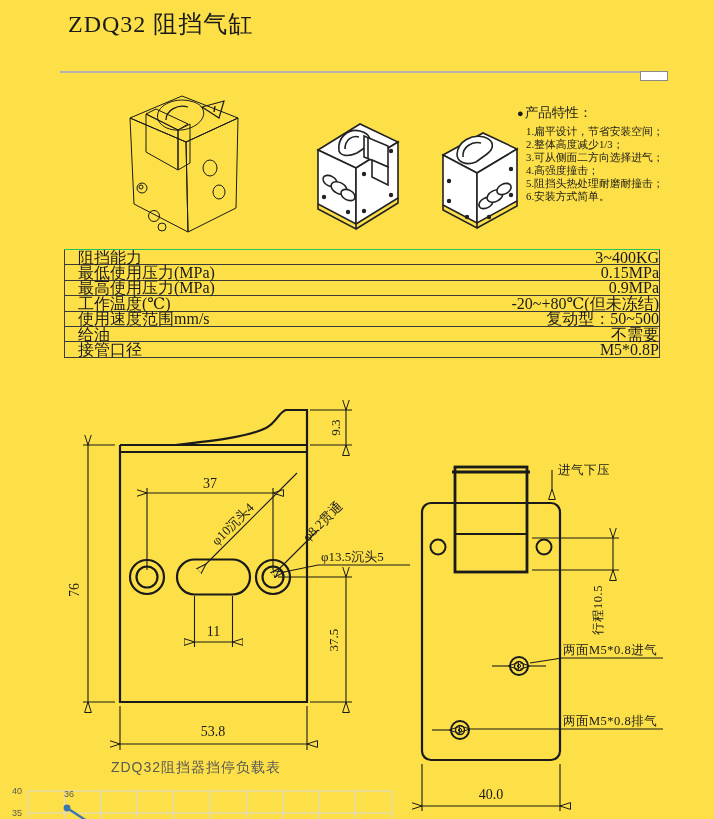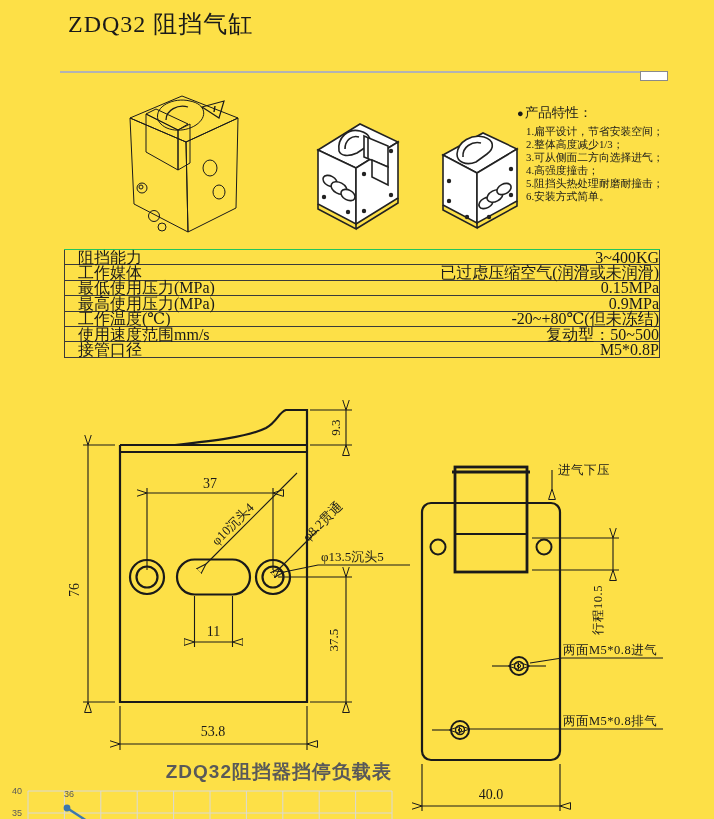--- a/index.html
+++ b/index.html
@@ -33,22 +33,22 @@
   text.cjk{font-size:12.5px;letter-spacing:0.5px;}
 
   .iso path,.iso polygon,.iso ellipse{fill:#ffffff;stroke:#222;stroke-width:1.6px;}
   .iso path.open{fill:none;}
   .iso circle.dot{fill:#222;stroke:none;}
 
   .photo *{stroke:none;}
 
   .chart{position:absolute;left:0;top:757px;width:400px;height:62px;overflow:hidden;
          font-family:"Liberation Sans","DejaVu Sans",sans-serif;}
-  .chart-title{position:absolute;left:0;top:2px;width:392px;text-align:right;
-               font-size:19px;font-weight:bold;color:#595959;letter-spacing:1px;}
+  .chart-title{position:absolute;left:0;top:2px;width:392px;text-align:center;
+               font-size:14px;font-weight:normal;color:#595959;letter-spacing:1px;}
   .chart svg{position:absolute;left:0;top:0;}
   .chart text{font-family:"Liberation Sans","DejaVu Sans",sans-serif;fill:#595959;font-size:9px;}
 </style>
 </head>
 <body>
 
 <div class="page">
 
   <div class="title">ZDQ32 阻挡气缸</div>
   <div class="hrule"></div>
@@ -148,38 +148,38 @@
     <div class="feature-item">6.安装方式简单。</div>
   </div>
 
   <table class="spec">
     <tbody>
       <tr>
           <td class="lbl">阻挡能力</td>
           <td class="val">3~400KG</td>
         </tr>
       <tr>
-          <td class="lbl">工作媒体</td>
-          <td class="val">已过虑压缩空气(润滑或未润滑)</td>
-        </tr>
-      <tr>
           <td class="lbl">最低使用压力(MPa)</td>
           <td class="val">0.15MPa</td>
         </tr>
       <tr>
           <td class="lbl">最高使用压力(MPa)</td>
           <td class="val">0.9MPa</td>
         </tr>
       <tr>
           <td class="lbl">工作温度(℃)</td>
           <td class="val">-20~+80℃(但未冻结)</td>
         </tr>
       <tr>
           <td class="lbl">使用速度范围mm/s</td>
           <td class="val">复动型：50~500</td>
+        </tr>
+      <tr>
+          <td class="lbl">给油</td>
+          <td class="val">不需要</td>
         </tr>
       <tr>
           <td class="lbl">接管口径</td>
           <td class="val">M5*0.8P</td>
         </tr>
     </tbody>
   </table>
 
   <svg class="drawing" style="left:60px;top:400px" width="355" height="360" viewBox="0 0 355 360">
     <defs>

